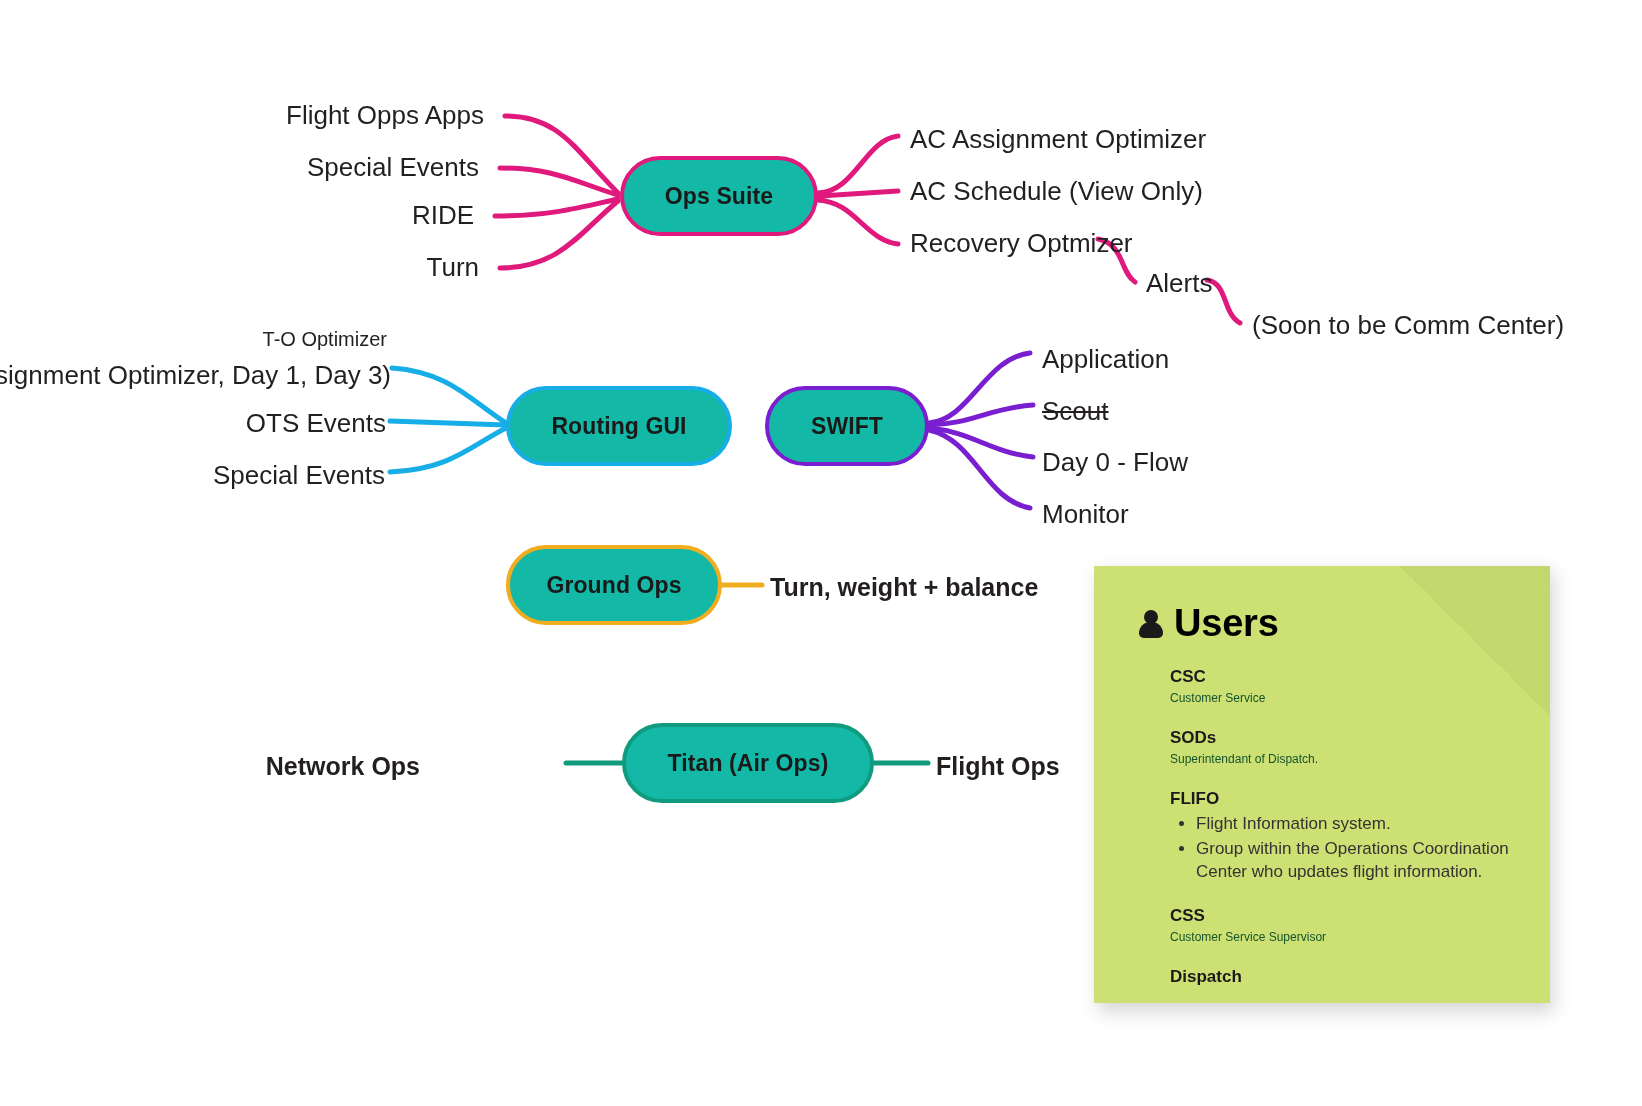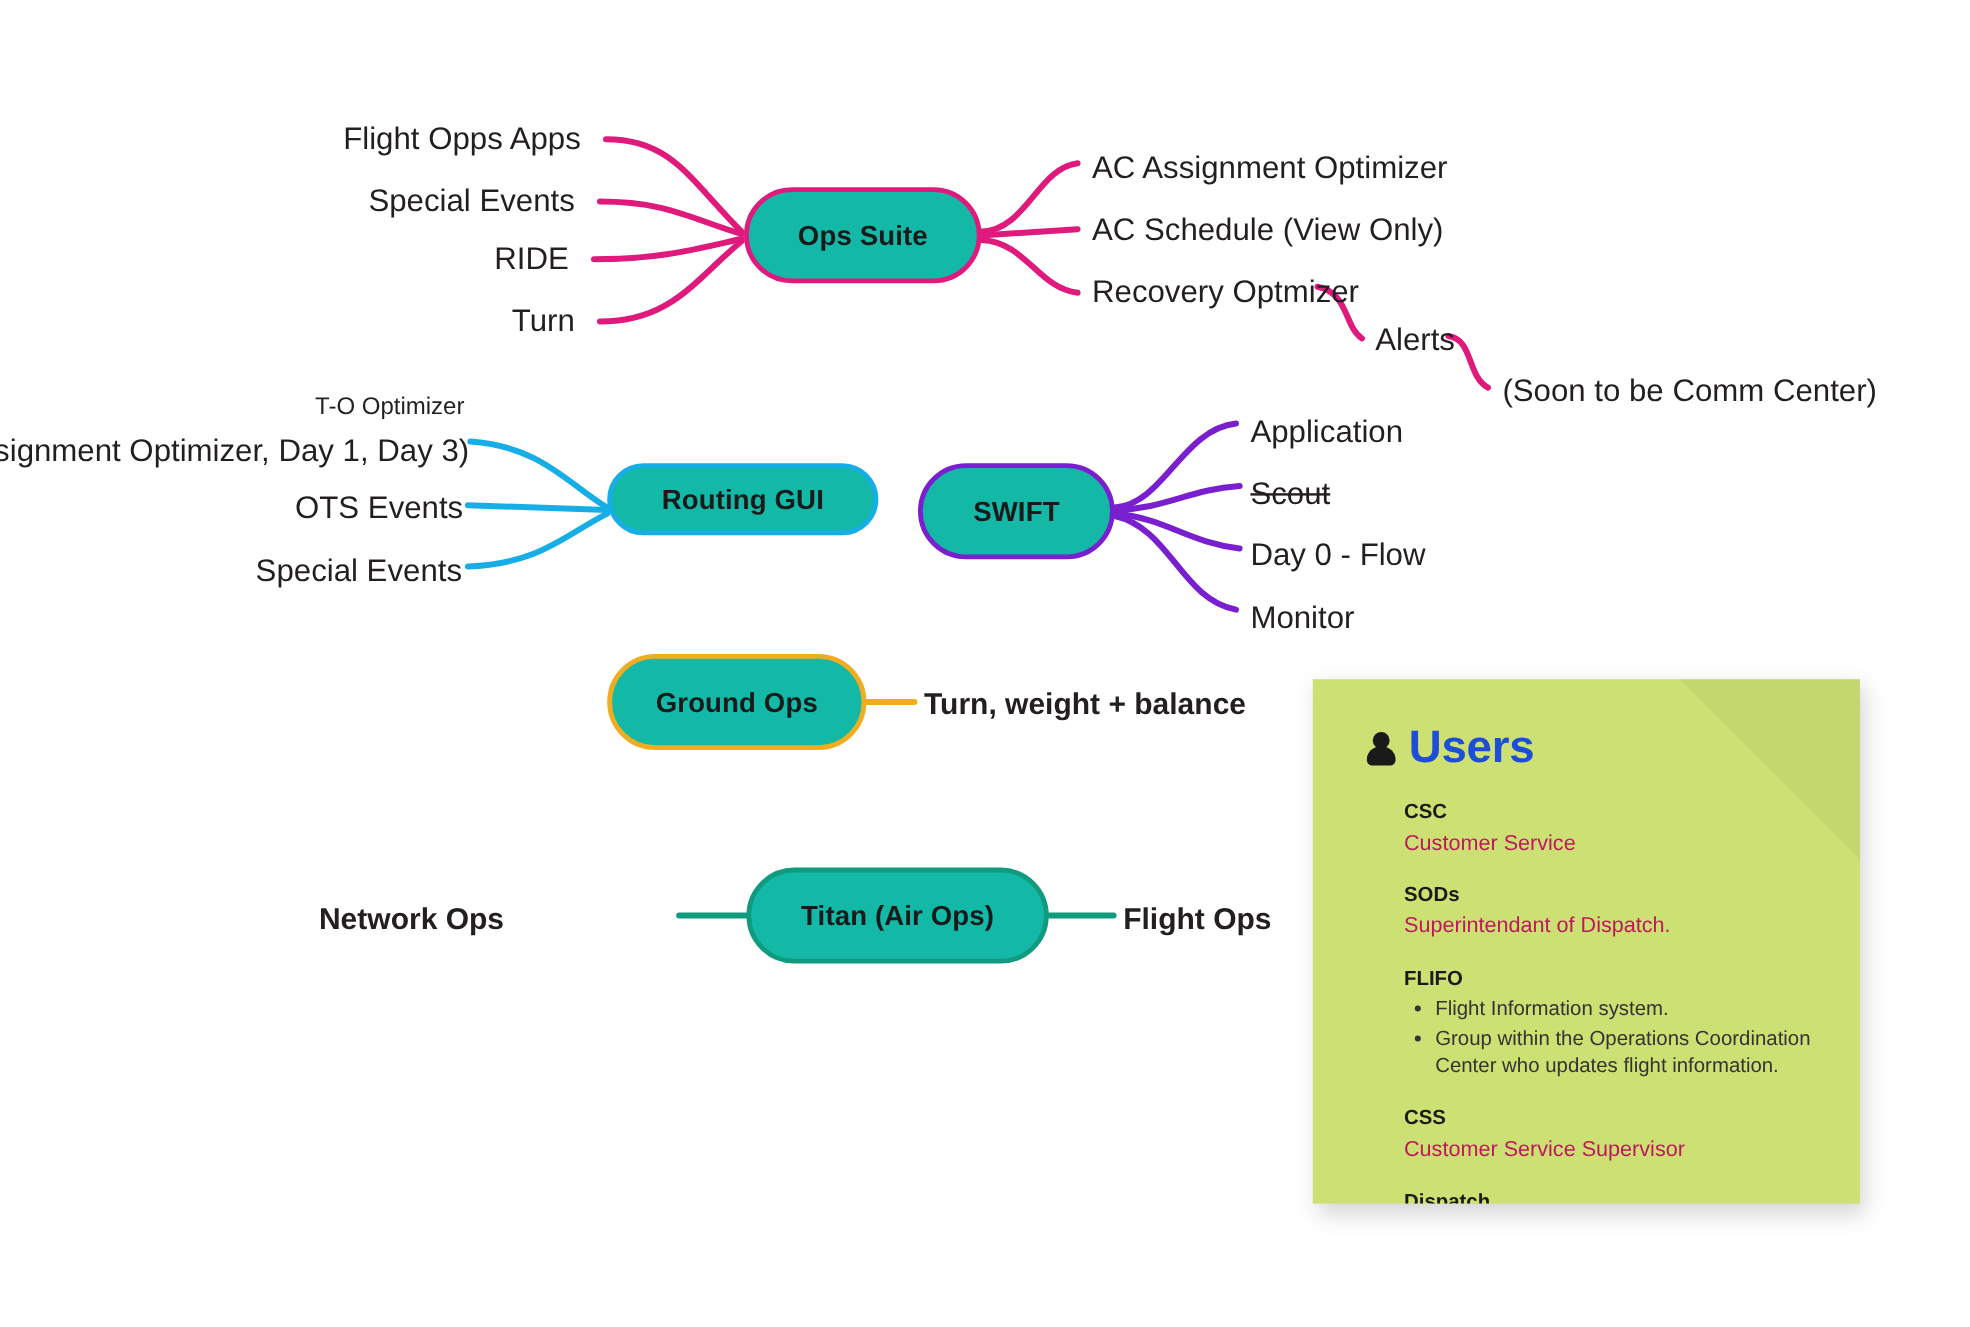--- a/index.html
+++ b/index.html
@@ -56,32 +56,32 @@
   .sticky-shadow{
     position:absolute;
     background:rgba(0,0,0,0.16);
     filter:blur(9px);
     border-radius:2px;
   }
   .sticky h2{
     margin:0;
     font-size:38px;
     font-weight:bold;
-    color:#1d4ed8;
+    color:#000000;
     display:flex;align-items:center;gap:10px;
     letter-spacing:-.2px;
   }
   .person-icon{display:inline-block;width:26px;height:32px;position:relative;flex:0 0 auto;}
   .person-icon .head{position:absolute;left:6px;top:2px;width:14px;height:14px;border-radius:50%;background:#1a1a1a;}
   .person-icon .body{position:absolute;left:1px;top:14px;width:24px;height:16px;border-radius:12px 12px 5px 5px;background:#1a1a1a;}
 
   .sticky .body-txt{margin-top:22px;padding-left:32px;}
   .u-term{font-size:17px;font-weight:bold;color:#1a1a1a;margin-top:22px;}
   .u-term:first-child{margin-top:0;}
-  .u-desc{font-size:18px;color:#be185d;margin-top:3px;line-height:1.35;}
+  .u-desc{font-size:12px;color:#14532d;margin-top:3px;line-height:1.35;}
   .u-list{margin:4px 0 0 0;padding-left:26px;}
   .u-list li{font-size:17px;color:#333;line-height:1.35;margin-top:2px;max-width:330px;}
 </style>
 </head>
 <body>
 
 <div id="canvas">
 
   <svg class="wires" viewBox="0 0 1642 1106">
     <g fill="none" stroke-linecap="round" stroke-width="5">
@@ -123,21 +123,21 @@
 
       <g stroke="#109B7F">
         <path d="M566,763 L622,763"></path>
         <path d="M874,763 L928,763"></path>
       </g>
     </g>
   </svg>
 
   <div class="node pink" style="left:620px;top:156px;width:198px;height:80px;border-radius:40px;font-size:23px;">Ops Suite</div>
 
-  <div class="node cyan" style="left:506px;top:386px;width:226px;height:60px;border-radius:40px;font-size:23px;">Routing GUI</div>
+  <div class="node cyan" style="left:506px;top:386px;width:226px;height:80px;border-radius:40px;font-size:23px;">Routing GUI</div>
 
   <div class="node purple" style="left:765px;top:386px;width:164px;height:80px;border-radius:40px;font-size:23px;">SWIFT</div>
 
   <div class="node teal" style="left:622px;top:723px;width:252px;height:80px;border-radius:40px;font-size:23px;">Titan (Air Ops)</div>
 
   <div class="node orange" style="left:506px;top:545px;width:216px;height:80px;border-radius:40px;font-size:23px;">Ground Ops</div>
 
   <div class="lbl plain right" style="right:1158px;top:99px;font-size:26px;">Flight Opps Apps</div>
   <div class="lbl plain right" style="right:1163px;top:151px;font-size:26px;">Special Events</div>
   <div class="lbl plain right" style="right:1168px;top:199px;font-size:26px;">RIDE</div>

